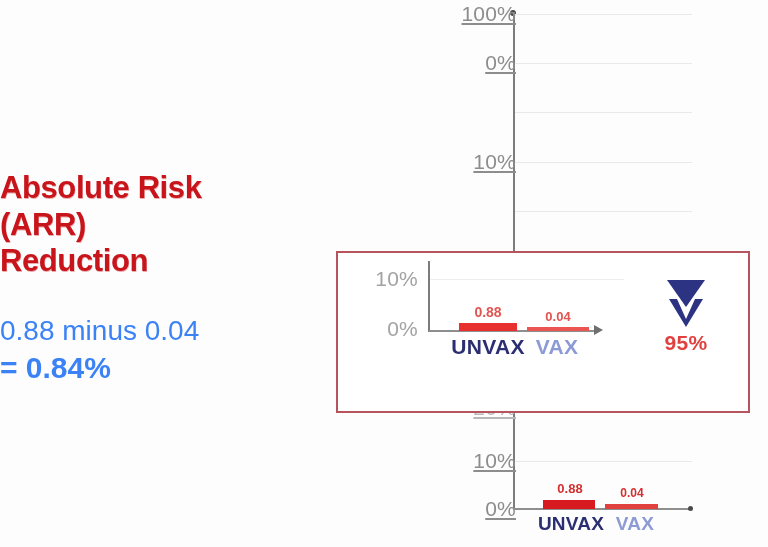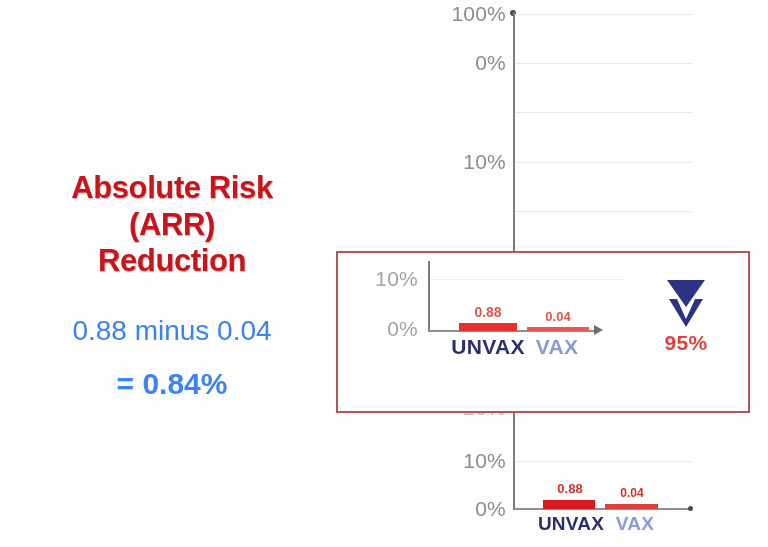--- a/index.html
+++ b/index.html
@@ -15,23 +15,21 @@
     font-family: "Liberation Sans", sans-serif;
     background: #fdfdfd;
   }
 
   
   #left-caption {
     position: absolute;
     left: 0;
     top: 170px;
     width: 320px;
-    text-align: center;
     color: #c91418;
-    padding-left: 12px;
   }
   #arr-title {
     font-weight: bold;
     font-size: 31px;
     line-height: 1.18;
     letter-spacing: -0.4px;
     color: #c8151b;
     text-shadow: 0.5px 0.5px 0 rgba(200,20,27,0.35);
   }
   #arr-title .ln { display: block; }
@@ -41,21 +39,21 @@
   }
   #arr-equation-line {
     font-size: 28px;
     line-height: 1.2;
     letter-spacing: 0px;
   }
   #arr-result-line {
     font-size: 30px;
     font-weight: bold;
     line-height: 1.25;
-    margin-top: 18px;
+    margin-top: 2px;
   }
 
   
   #main-chart {
     position: absolute;
     left: 430px;
     top: 0px;
     width: 338px;
     height: 547px;
   }
@@ -78,26 +76,27 @@
   }
   .gridline {
     position: absolute;
     left: 85px;
     width: 177px;
     height: 1px;
     background: #e9e9e9;
   }
   .ylabel {
     position: absolute;
-    right: 262px;
+    right: 252px;
     width: 80px;
     text-align: right;
     font-size: 21px;
     color: #8d8d8d;
     letter-spacing: 0.2px;
+    text-decoration: underline;
   }
 
   
   .bar-unvax-outer {
     position: absolute;
     left: 113px;
     top: 500px;
     width: 52px;
     height: 9px;
     background: #d71920;

